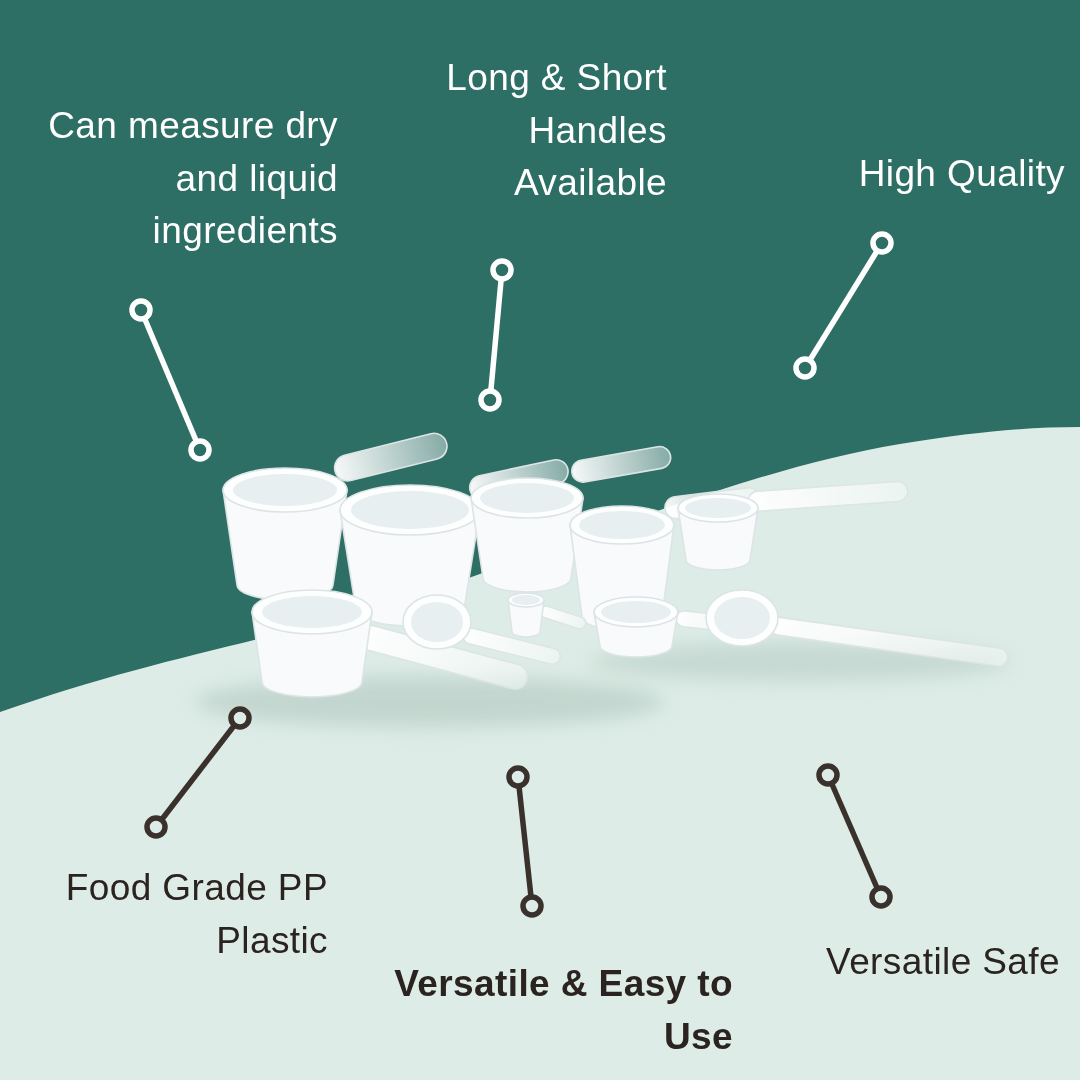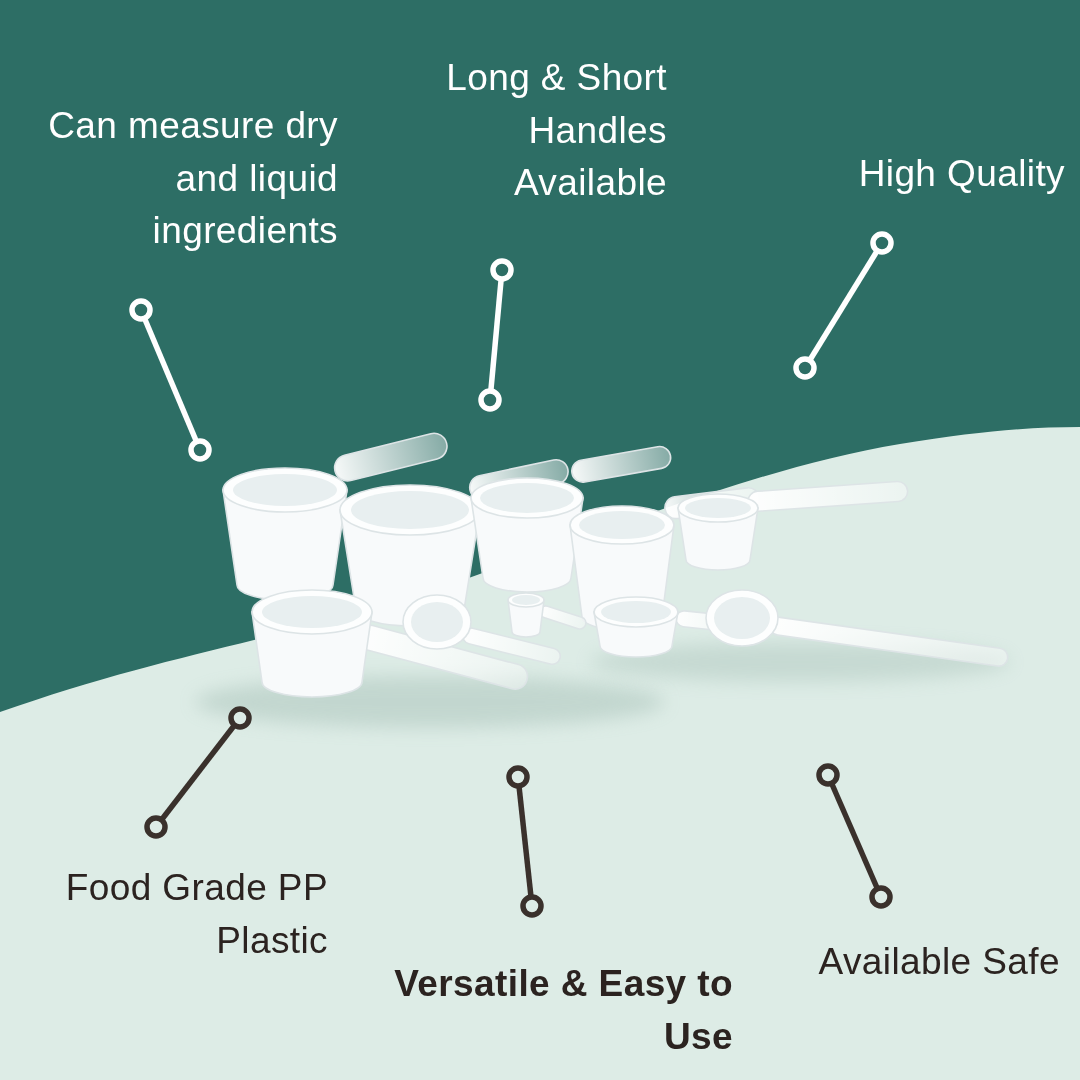--- a/index.html
+++ b/index.html
@@ -174,15 +174,15 @@
       <circle class="dot-bottom" cx="828" cy="775" r="9"></circle>
       <circle class="dot-bottom" cx="881" cy="897" r="9"></circle>
     </g>
   </svg>
 
   <div class="label light" id="label-measure">Can measure dry and liquid ingredients</div>
   <div class="label light" id="label-handles">Long &amp; Short Handles Available</div>
   <div class="label light" id="label-quality">High Quality</div>
   <div class="label dark" id="label-material">Food Grade PP Plastic</div>
   <div class="label dark" id="label-versatile">Versatile &amp; Easy to Use</div>
-  <div class="label dark" id="label-dishwasher">Available Safe</div>
+  <div class="label dark" id="label-dishwasher">Versatile Safe</div>
 
 </div>
 
 </body></html>

